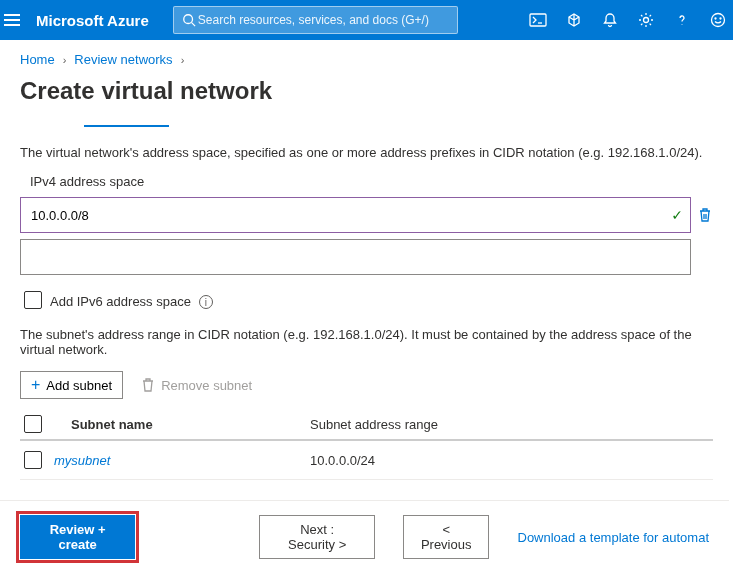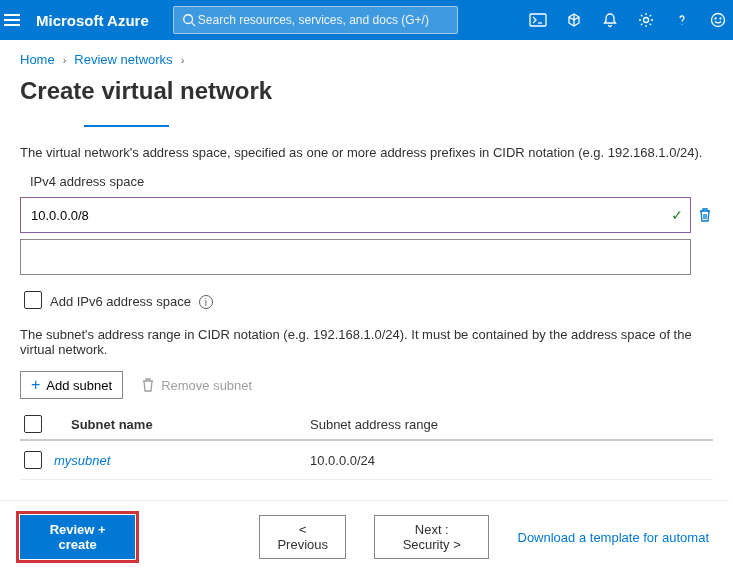--- a/index.html
+++ b/index.html
@@ -189,16 +189,16 @@
       <div class="cb"></div>
       <a href="#" class="subnet-link">mysubnet</a>
     </div>
     <div class="col2">10.0.0.0/24</div>
   </div>
 </div>
 
 <div class="footer">
   <button class="btn-primary">Review + create</button>
   <div class="footer-spacer"></div>
+  <button class="btn-secondary">Next : Security &gt;</button>
   <button class="btn-secondary">&lt; Previous</button>
-  <button class="btn-secondary">Next : Security &gt;</button>
   <a href="#" class="footer-link">Download a template for automat</a>
 </div>
 
 </body></html>

